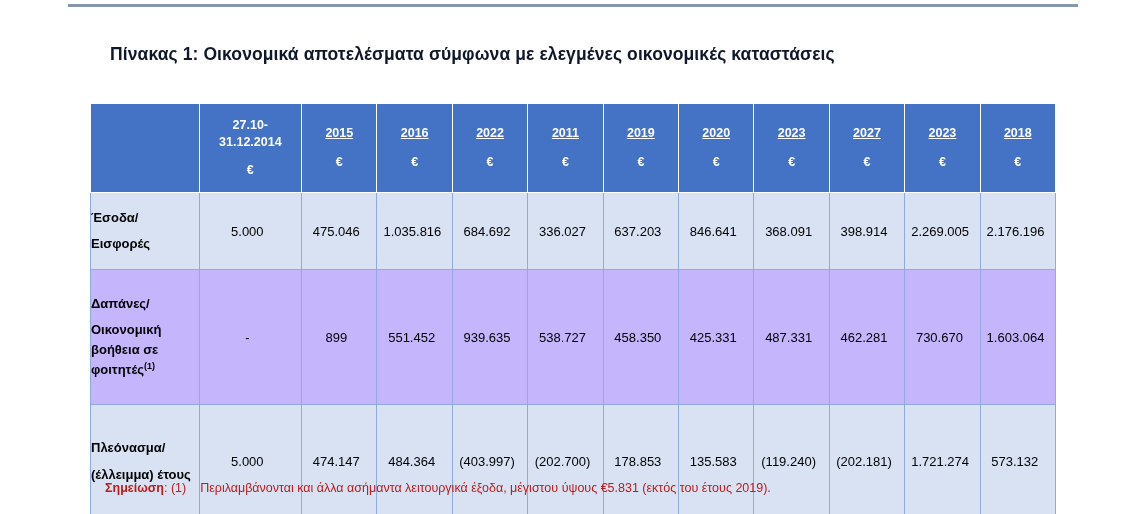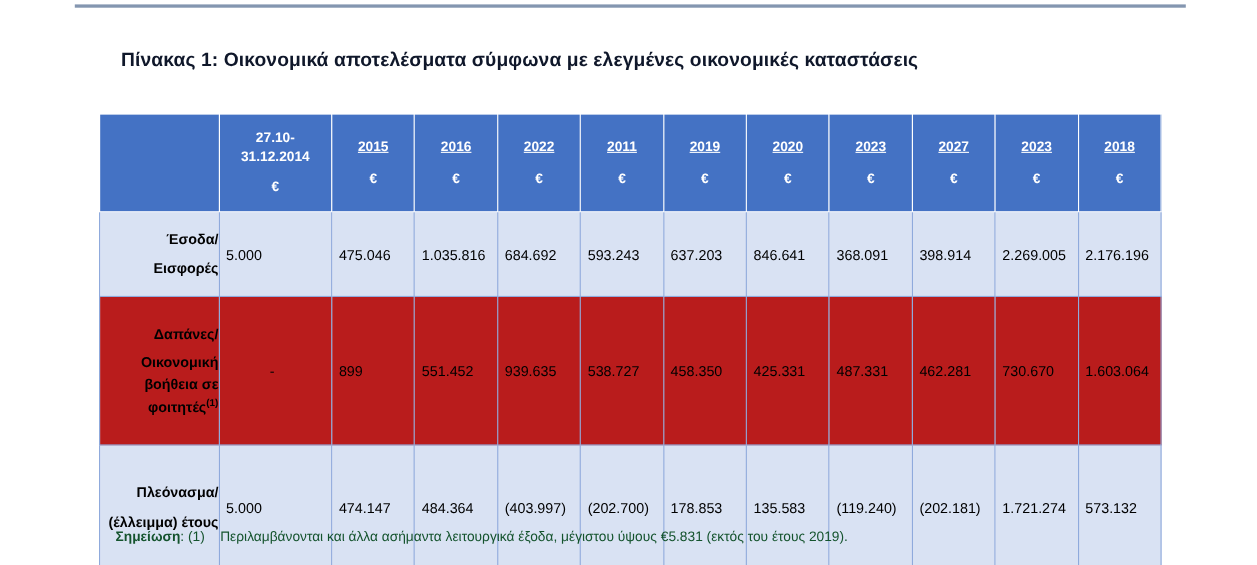--- a/index.html
+++ b/index.html
@@ -73,32 +73,32 @@
   }
   thead th .yr { display: block; text-decoration: underline; }
   thead th .eu { display: block; margin-top: 12px; }
   thead th.first-col .dt { display: block; line-height: 1.35; }
 
   tbody td {
     font-size: 13px;
     color: #000000;
   }
   tbody tr.shade td { background: #d9e2f3; }
-  tbody tr.plain td { background: #b91c1c; }
+  tbody tr.plain td { background: #c4b5fd; }
 
   td.rowlabel {
     font-weight: bold;
-    text-align: right;
+    text-align: left;
     padding: 8px 6px 8px 10px;
     line-height: 1.55;
     border-left-color: #8faadc;
     border-right-color: #8faadc;
   }
   tbody td.num {
-    text-align: left;
+    text-align: center;
     padding: 8px 12px 8px 6px;
     border-color: #8faadc;
   }
   tbody tr.shade td.num,
   tbody tr.shade td.rowlabel { border-color: #8faadc; }
   tbody tr.plain td.num,
   tbody tr.plain td.rowlabel { border-color: #8faadc; }
 
   tr.r1 td { height: 60px; }
   tr.r2 td { height: 118px; }
@@ -106,21 +106,21 @@
 
   td.rowlabel .ln { display: block; }
   td.rowlabel .ln + .ln { margin-top: 6px; }
   sup { font-size: 9px; vertical-align: super; }
 
   .note {
     position: absolute;
     left: 105px;
     top: 481px;
     font-size: 12.5px;
-    color: #14532d;
+    color: #b91c1c;
     white-space: nowrap;
   }
   .note b { font-weight: bold; }
   .note .sp { display: inline-block; width: 14px; }
 </style>
 </head>
 <body>
 
 <div class="page">
 
@@ -207,21 +207,21 @@
     <tbody>
       <tr class="shade r1">
         <td class="rowlabel">
           <span class="ln">Έσοδα/</span>
           <span class="ln">Εισφορές</span>
         </td>
         <td class="num">5.000</td>
         <td class="num">475.046</td>
         <td class="num">1.035.816</td>
         <td class="num">684.692</td>
-        <td class="num">593.243</td>
+        <td class="num">336.027</td>
         <td class="num">637.203</td>
         <td class="num">846.641</td>
         <td class="num">368.091</td>
         <td class="num">398.914</td>
         <td class="num">2.269.005</td>
         <td class="num">2.176.196</td>
       </tr>
 
       <tr class="plain r2">
         <td class="rowlabel">

